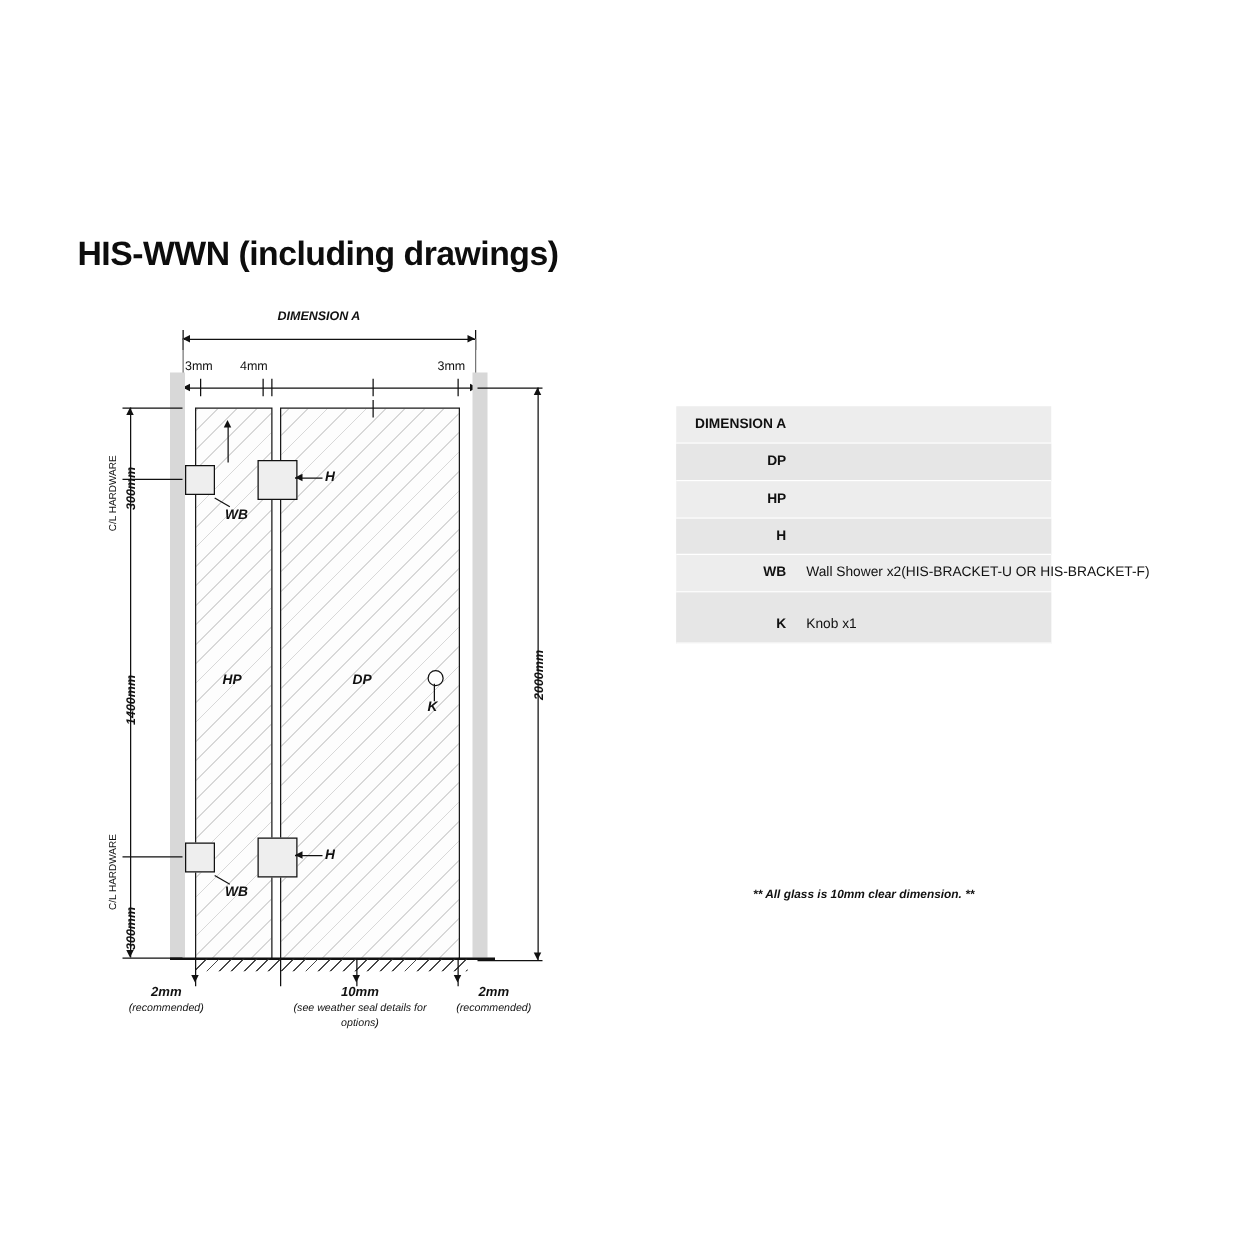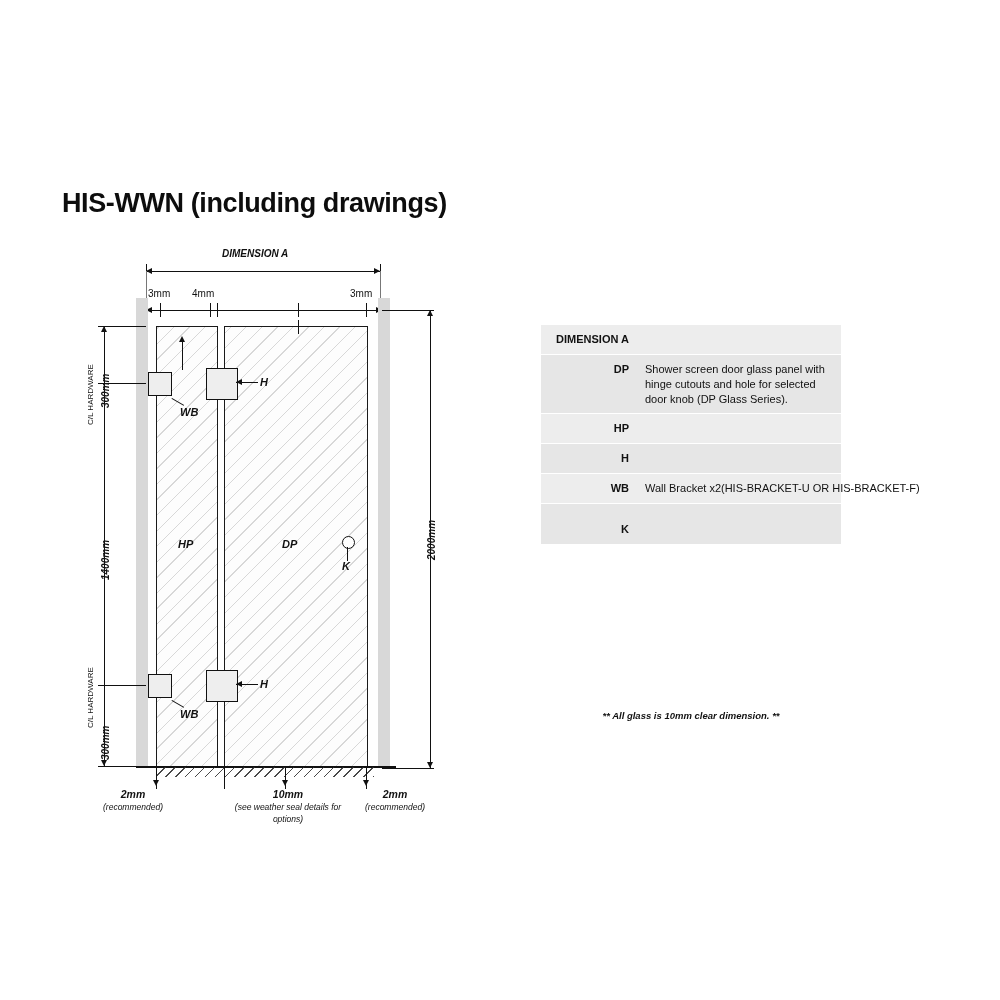--- a/index.html
+++ b/index.html
@@ -324,34 +324,34 @@
 </div>
 
 <div id="legend">
 
   <div class="legend-row">
     <div class="legend-key">DIMENSION A</div>
   </div>
 
   <div class="legend-row alt">
     <div class="legend-key">DP</div>
-    <div class="legend-desc">Shower screen door glass panel with hinge cutouts and hole for selected door knob (DP Glass Series).</div>
   </div>
 
   <div class="legend-row">
     <div class="legend-key">HP</div>
   </div>
 
   <div class="legend-row alt">
     <div class="legend-key">H</div>
   </div>
 
   <div class="legend-row">
     <div class="legend-key">WB</div>
-    <div class="legend-desc wide">Wall Bracket x2(HIS-BRACKET-U OR HIS-BRACKET-F)</div>
+    <div class="legend-desc wide">Wall Shower x2(HIS-BRACKET-U OR HIS-BRACKET-F)</div>
   </div>
 
   <div class="legend-row alt" style="min-height:40px;">
     <div class="legend-key" style="padding-top:18px;">K</div>
+    <div class="legend-desc" style="padding-top:18px;">Knob x1</div>
   </div>
 </div>
 
 <div id="legend-footer">** All glass is 10mm clear dimension. **</div>
 
 </body></html>

